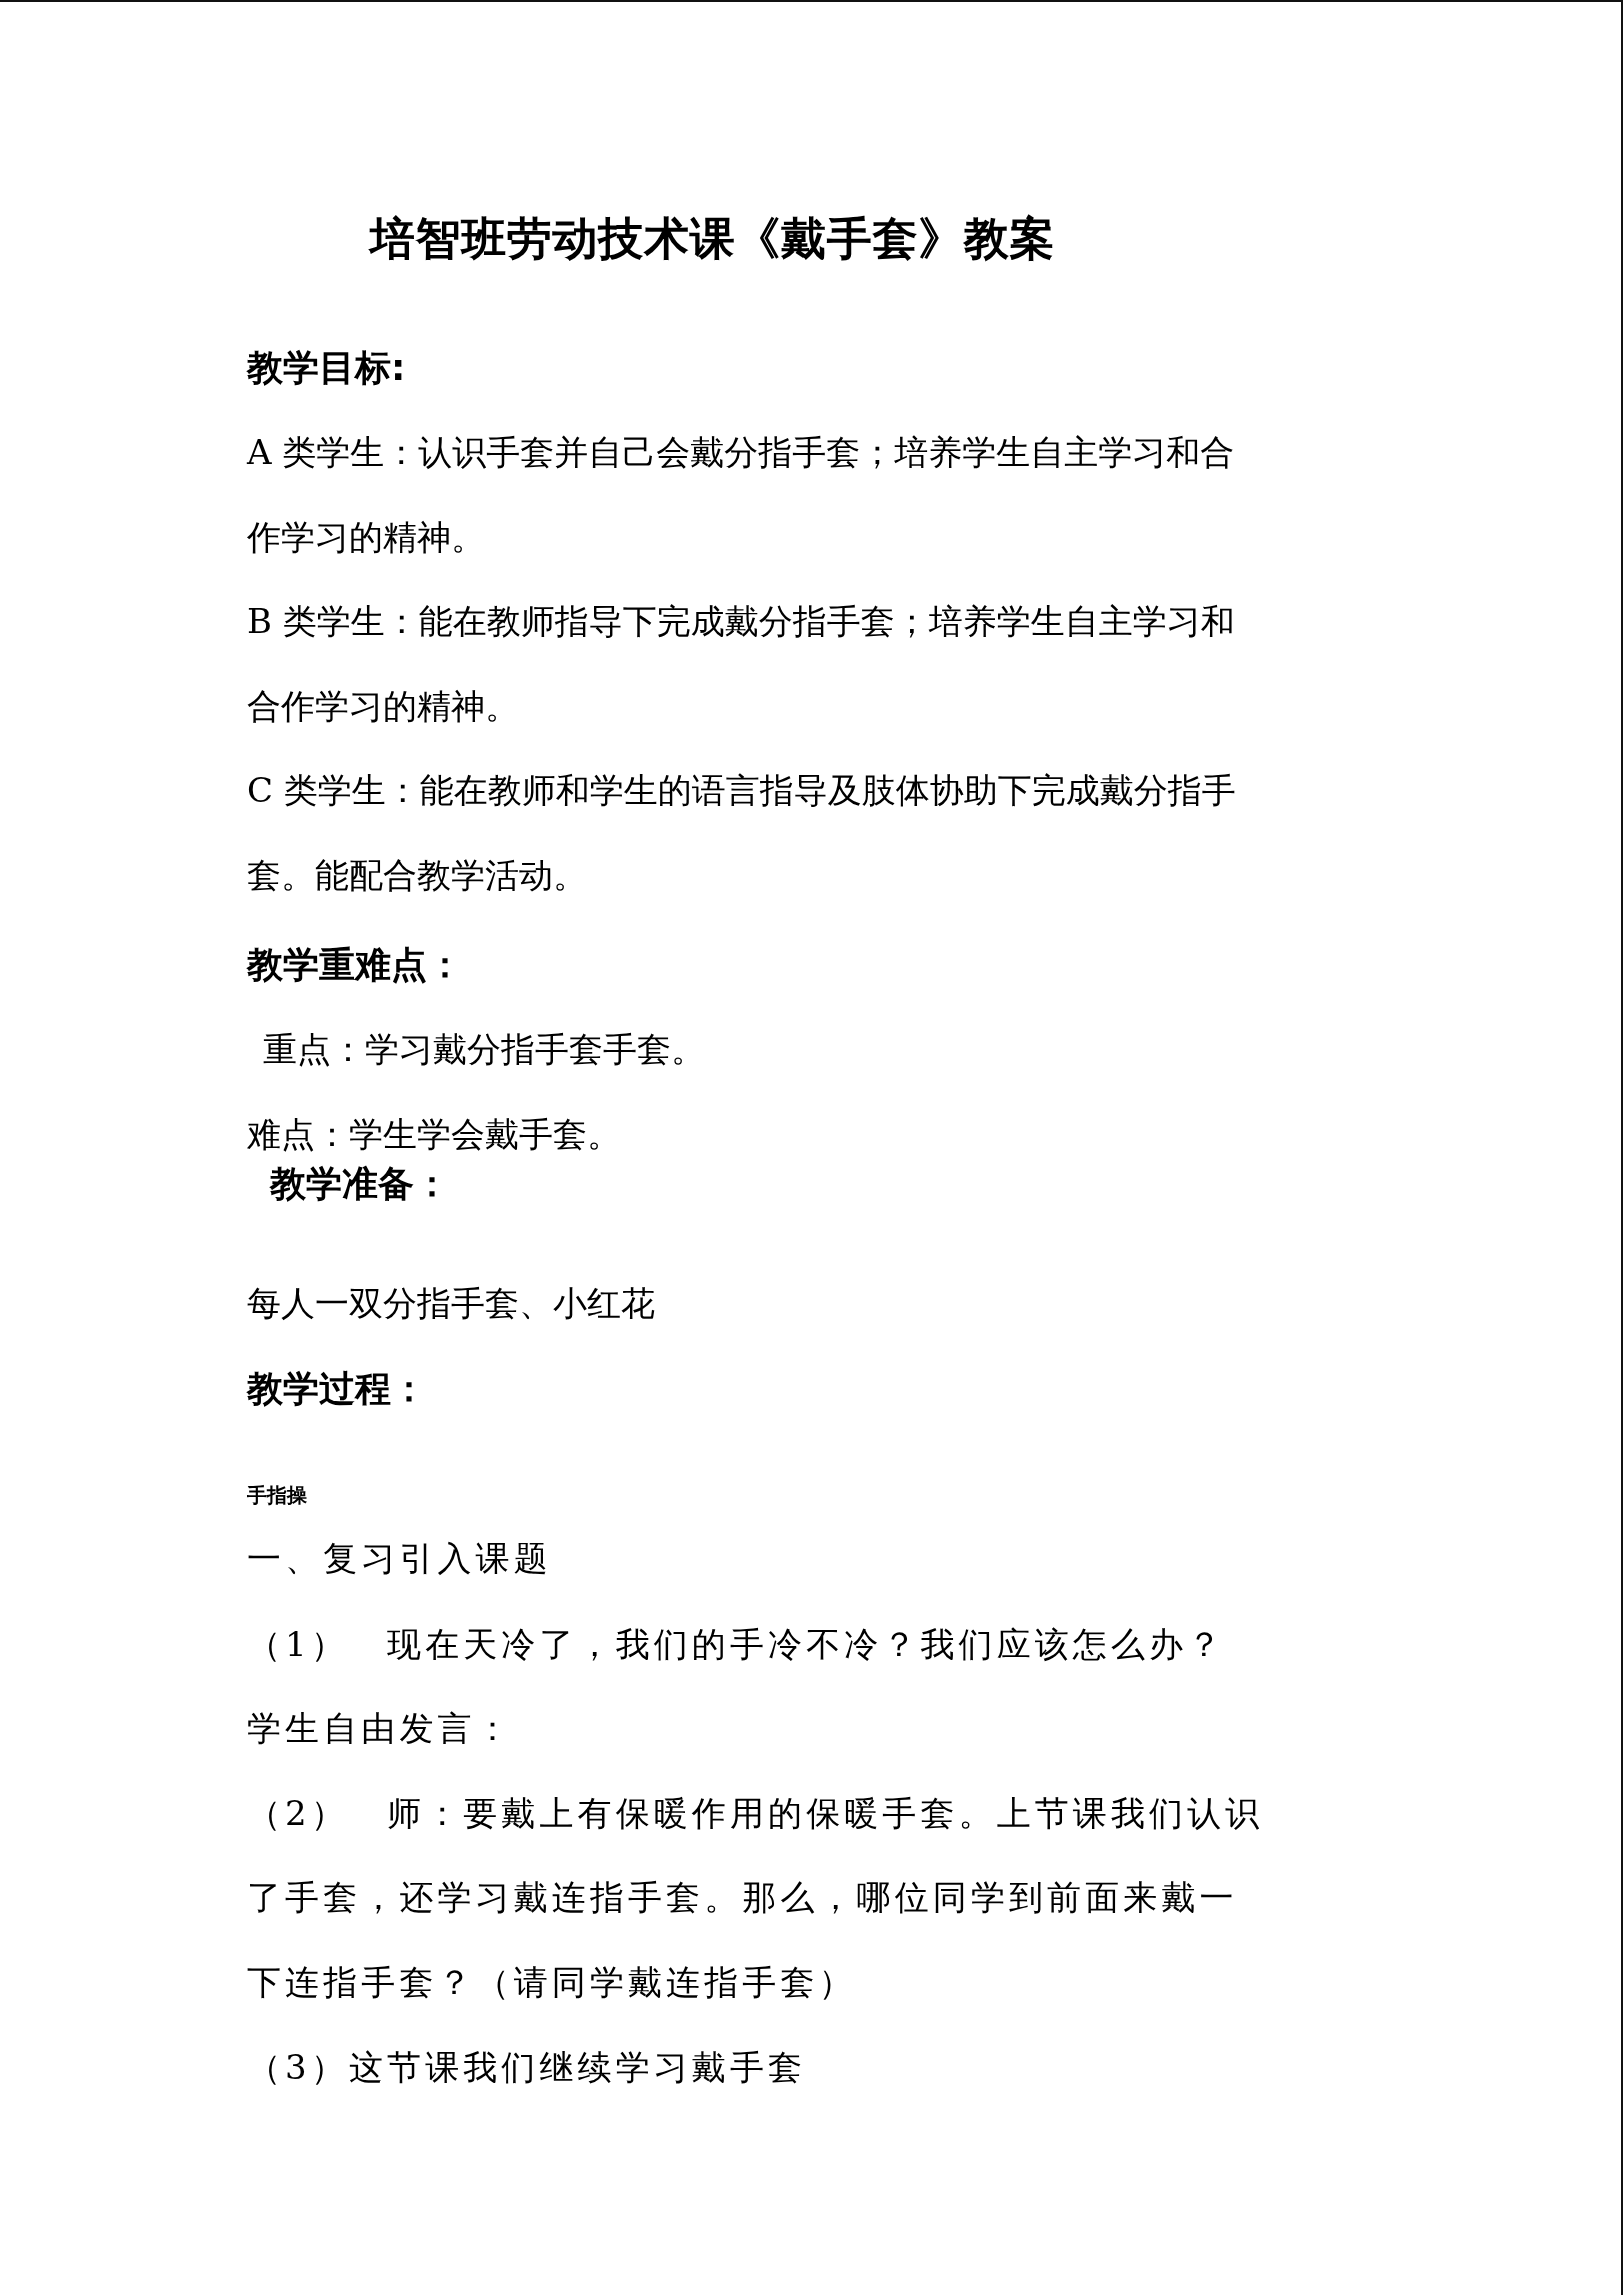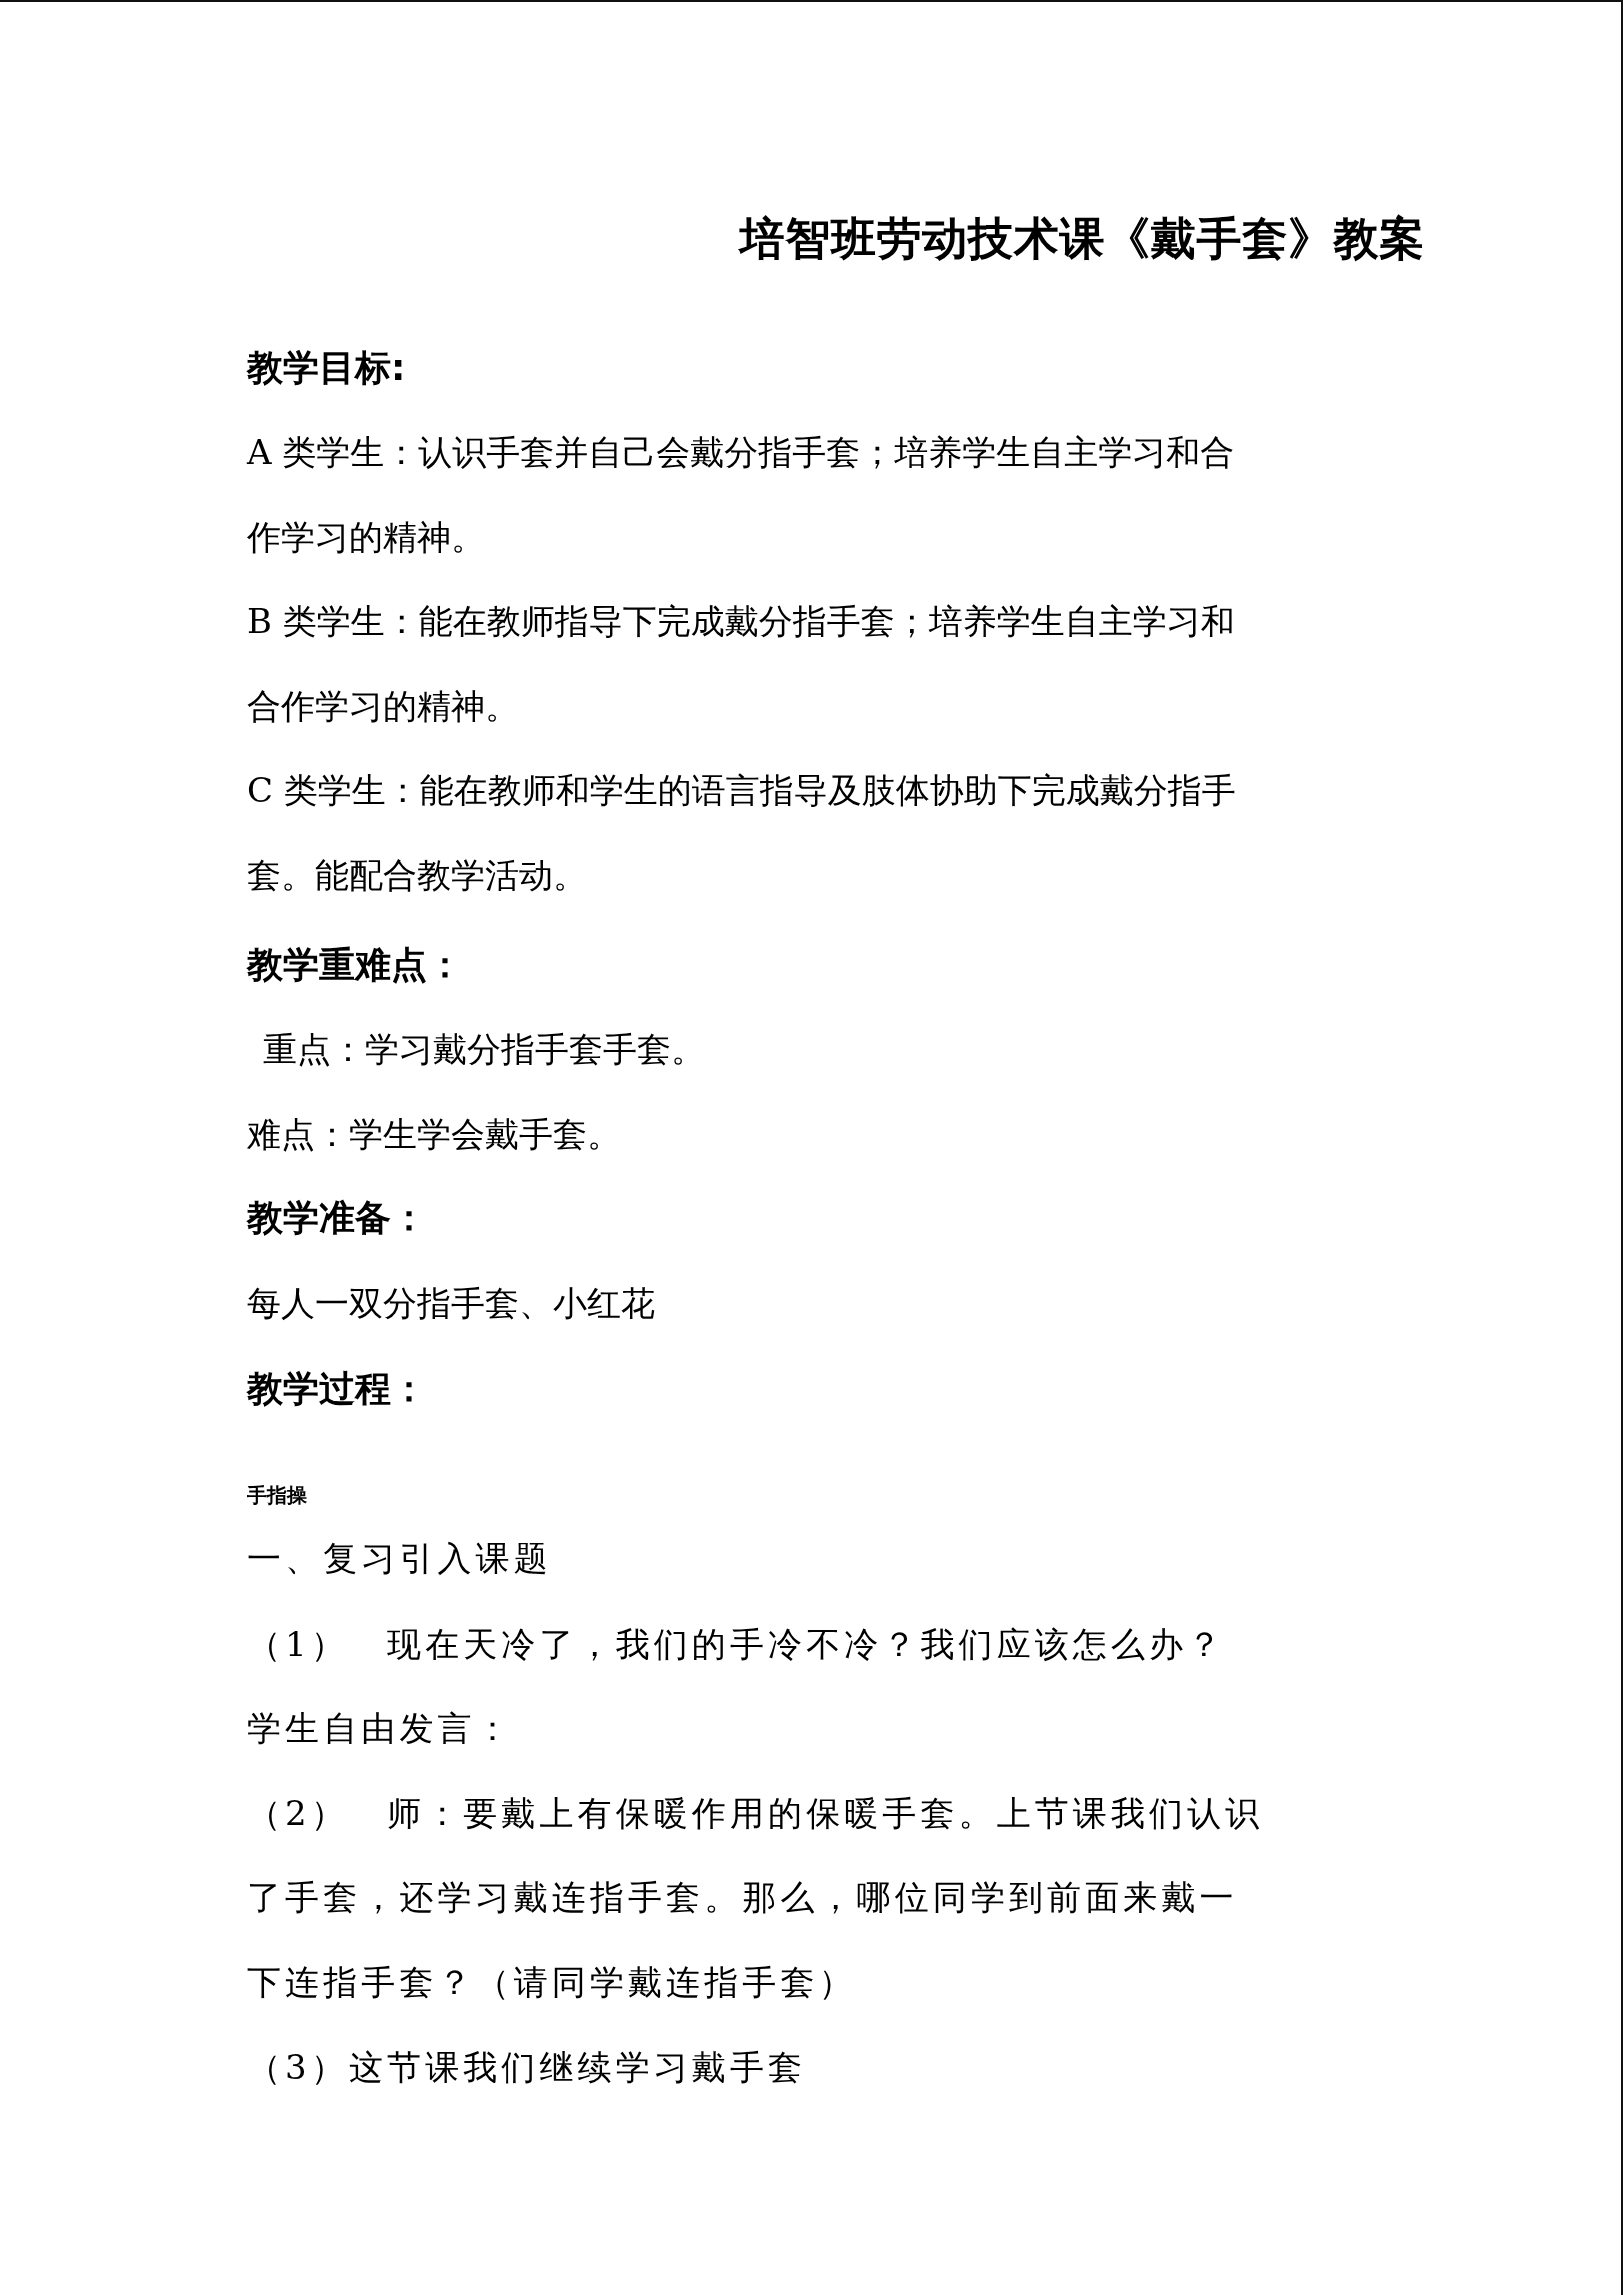--- a/index.html
+++ b/index.html
@@ -25,21 +25,21 @@
       position: absolute;
       right: 0; top: 0;
       width: 2px; height: 2295px;
       background: #111111;
     }
     .title {
       position: absolute;
       left: 0;
       width: 1425px;
       top: 208px;
-      text-align: right;
+      text-align: center;
       font-family: "DejaVu Sans", "Liberation Sans", sans-serif;
       font-weight: bold;
       font-size: 45px;
       line-height: 61px;
       letter-spacing: 0.7px;
     }
     .line {
       position: absolute;
       left: 247px;
       white-space: nowrap;
@@ -73,21 +73,21 @@
 <div class="line" style="top:513px;">作学习的精神。</div>
 <div class="line" style="top:597px;">B 类学生：能在教师指导下完成戴分指手套；培养学生自主学习和</div>
 <div class="line" style="top:682px;">合作学习的精神。</div>
 <div class="line" style="top:766px;"> C 类学生：能在教师和学生的语言指导及肢体协助下完成戴分指手</div>
 <div class="line" style="top:851px;">套。能配合教学活动。</div>
 
 <div class="line heading" style="top:941px;">教学重难点：</div>
 <div class="line" style="top:1025px;margin-left:16px;">重点：学习戴分指手套手套。</div>
 <div class="line" style="top:1110px;">难点：学生学会戴手套。</div>
 
-<div class="line heading" style="top:1194px;">教学准备：</div>
+<div class="line heading" style="top:1160px;margin-left:23px;">教学准备：</div>
 <div class="line" style="top:1279px;">每人一双分指手套、小红花</div>
 
 <div class="line heading" style="top:1365px;">教学过程：</div>
 <div class="line small-heading" style="top:1471px;">手指操</div>
 <div class="line spaced" style="top:1534px;">一、复习引入课题</div>
 <div class="line spaced" style="top:1620px;">（1）　现在天冷了，我们的手冷不冷？我们应该怎么办？</div>
 <div class="line spaced" style="top:1704px;">学生自由发言：</div>
 <div class="line spaced" style="top:1789px;">（2）　师：要戴上有保暖作用的保暖手套。上节课我们认识</div>
 <div class="line spaced" style="top:1873px;">了手套，还学习戴连指手套。那么，哪位同学到前面来戴一</div>
 <div class="line spaced" style="top:1958px;">下连指手套？（请同学戴连指手套）</div>

